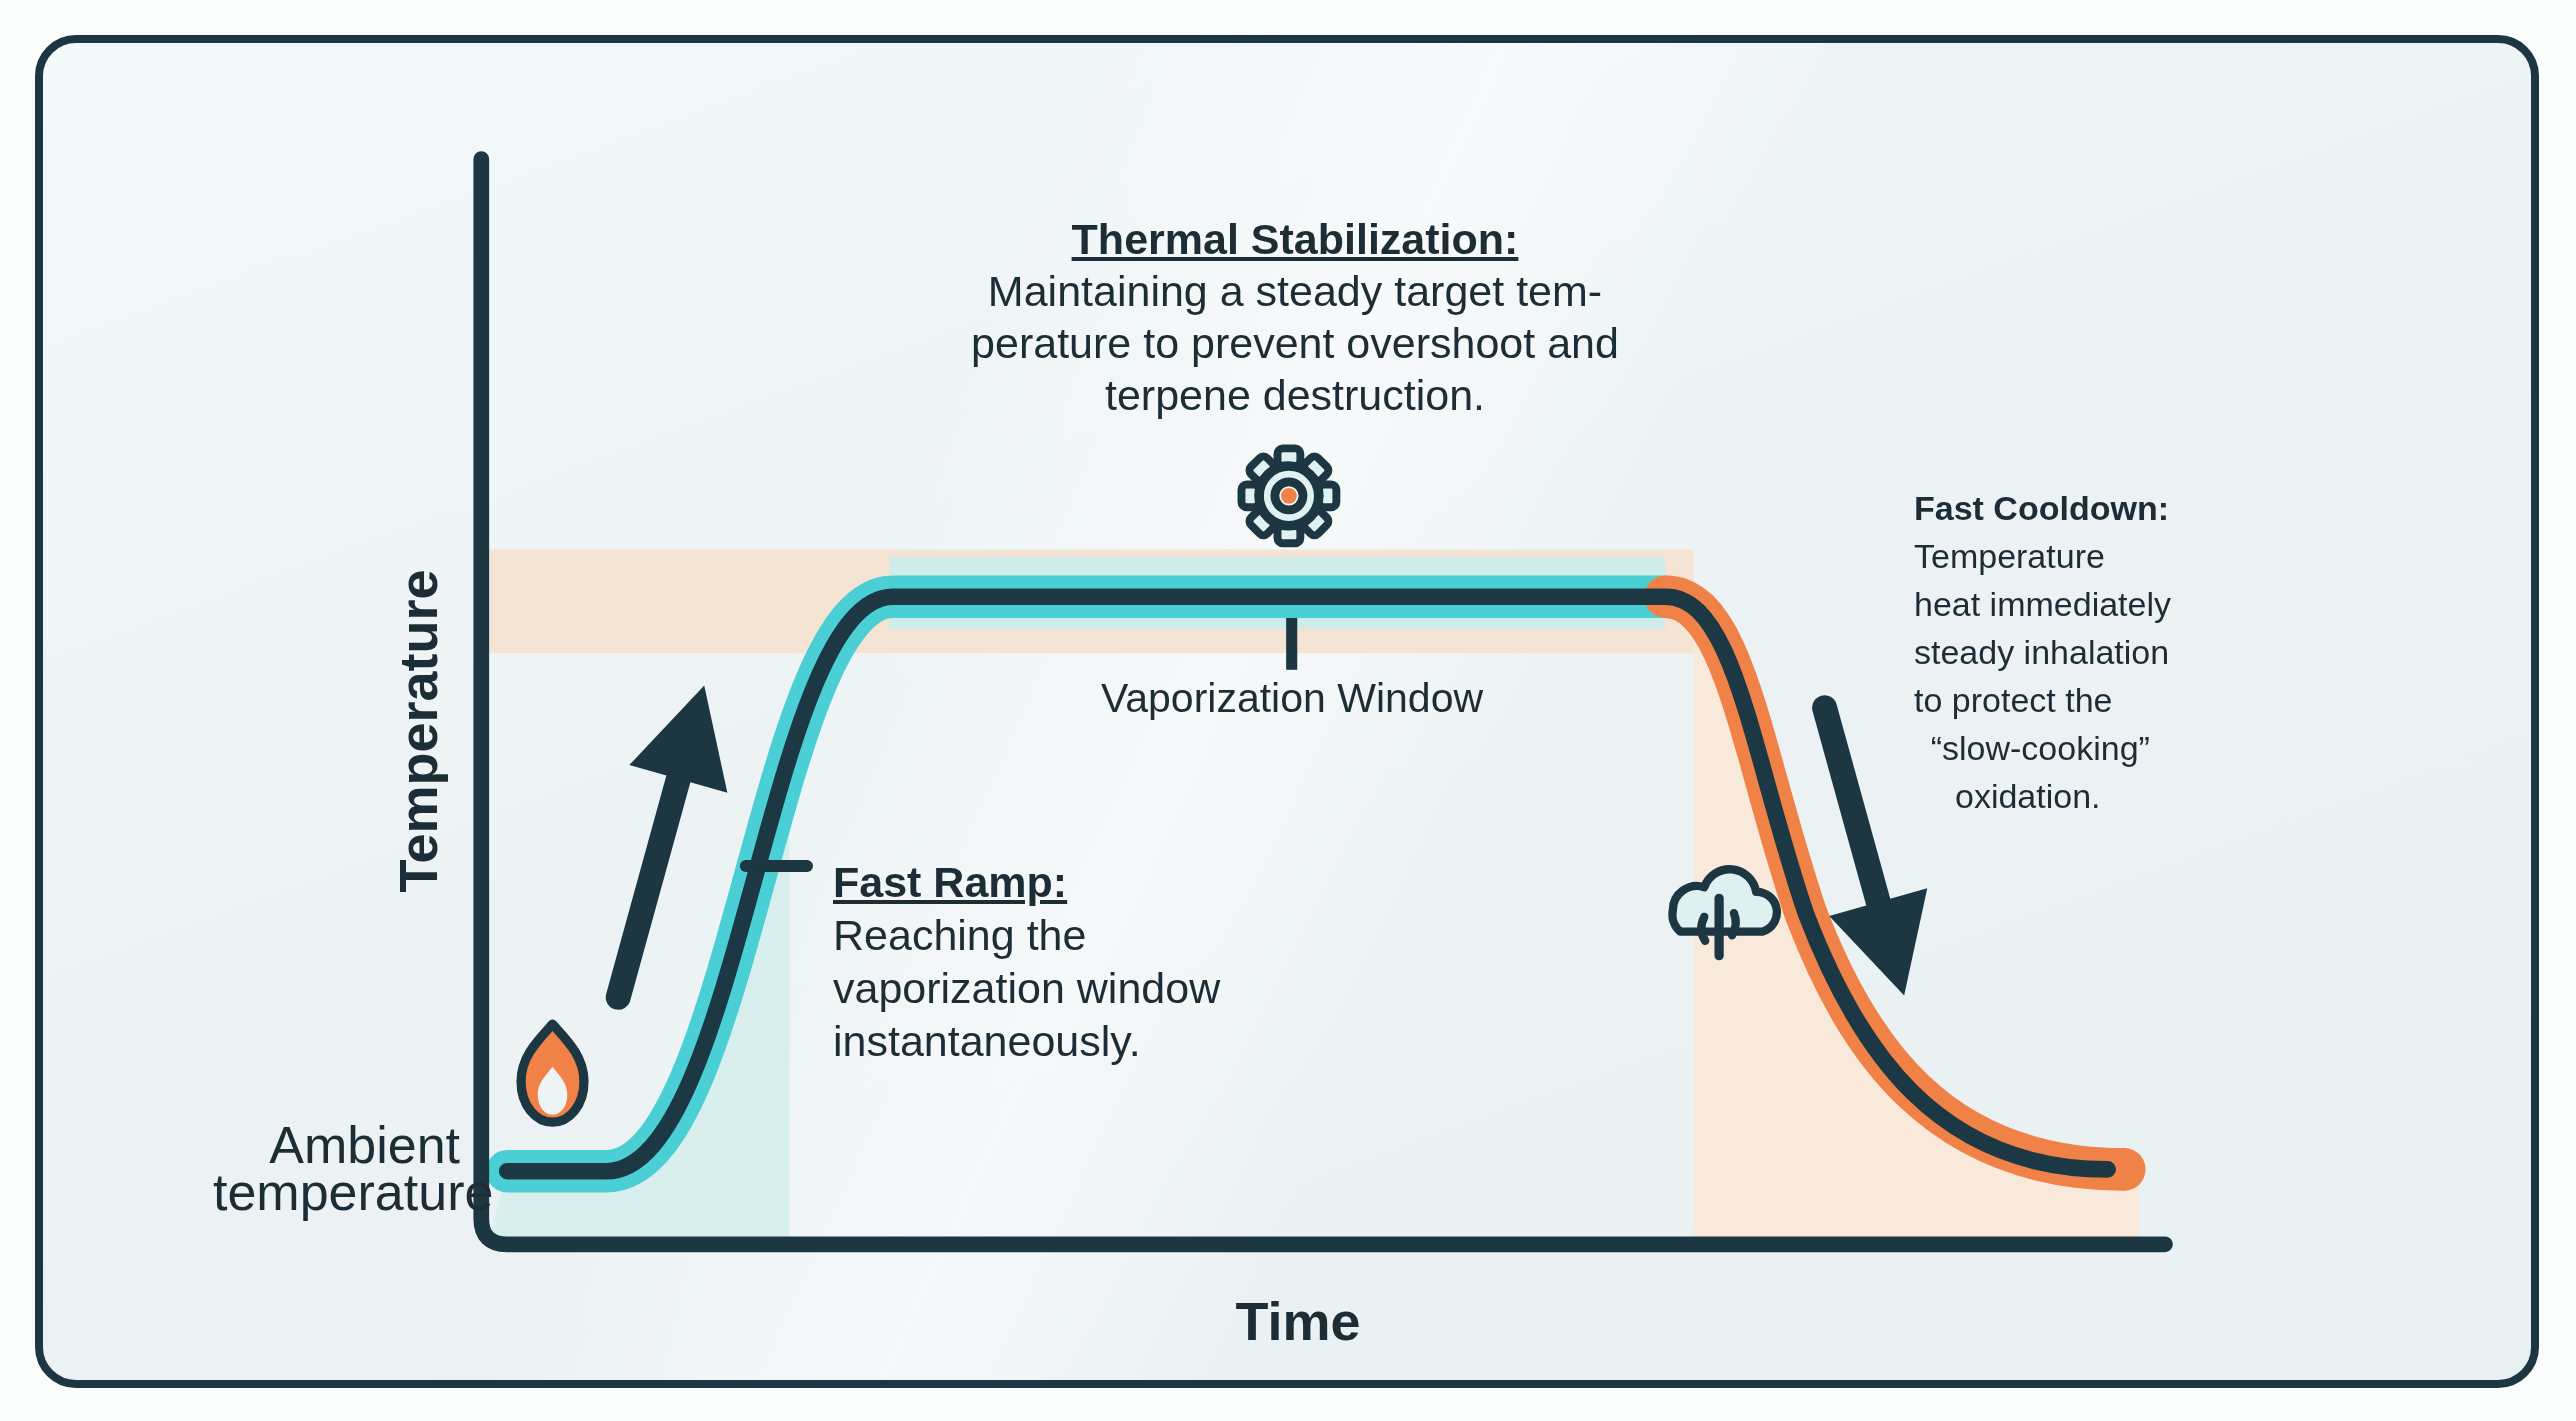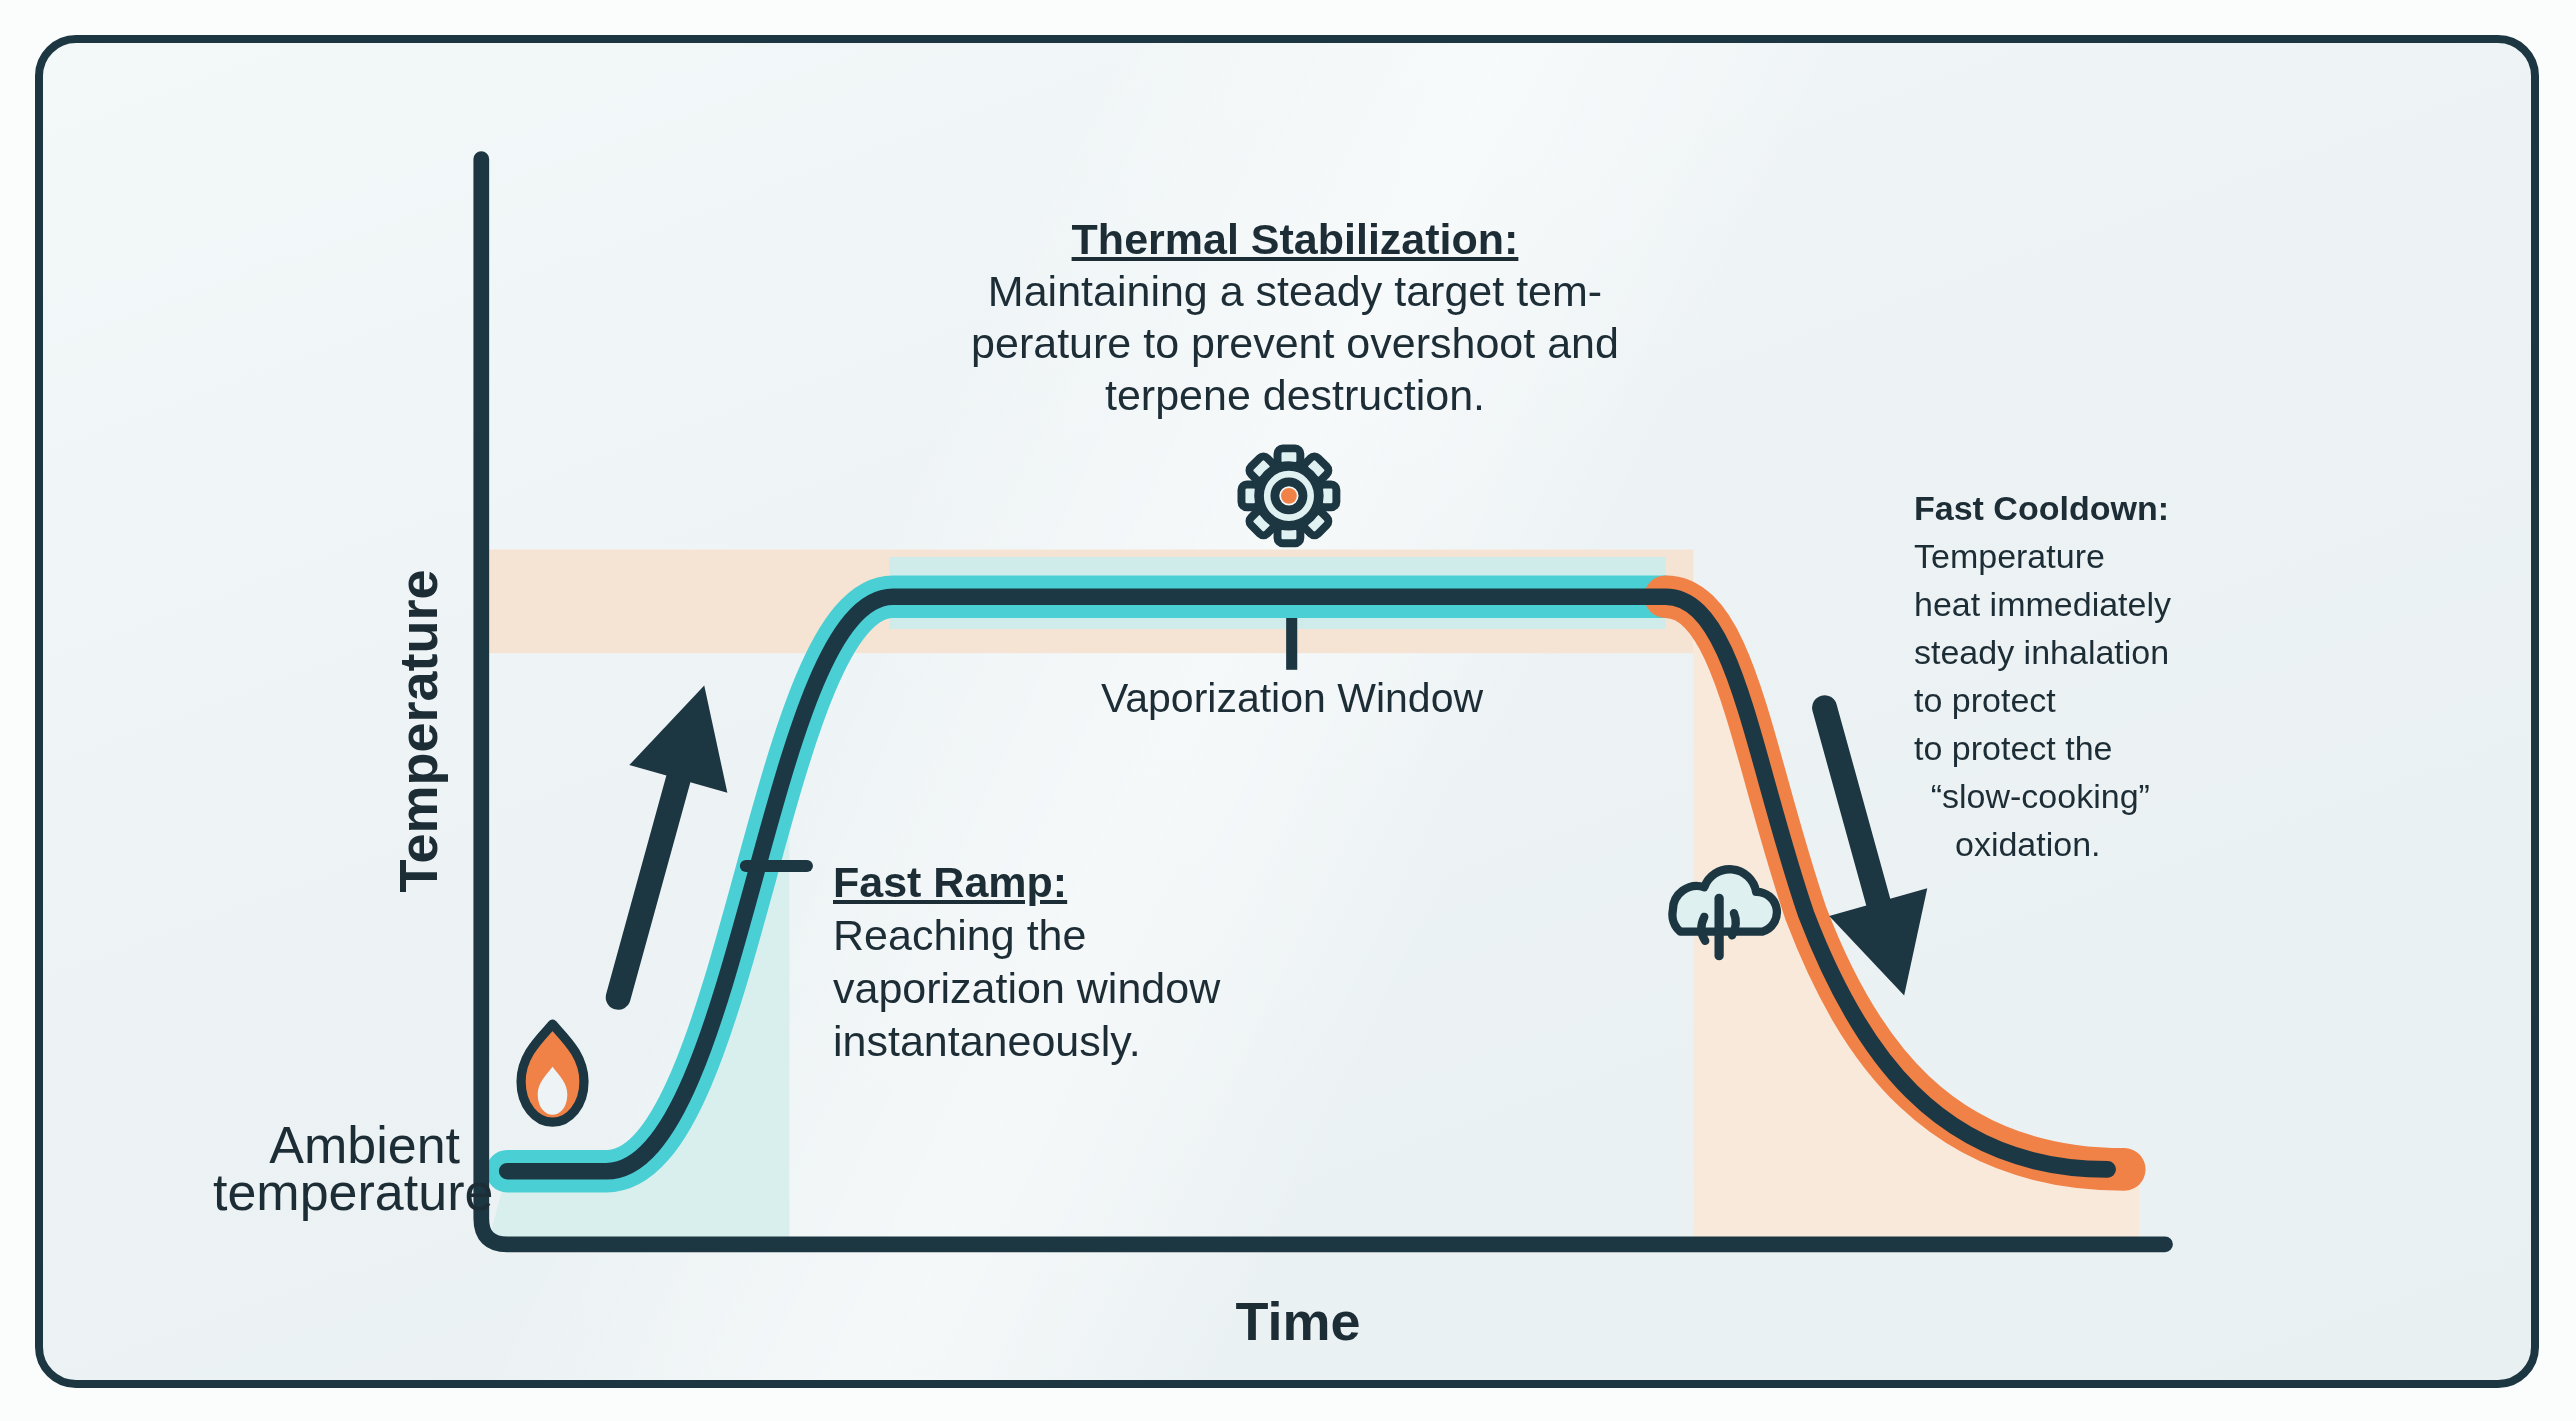--- a/index.html
+++ b/index.html
@@ -188,21 +188,20 @@
     <div>Reaching the</div>
     <div>vaporization window</div>
     <div>instantaneously.</div>
   </div>
 
   <div class="txt" id="fast-cooldown-block">
     <div class="title" style="font-weight:bold">Fast Cooldown:</div>
     <div>Temperature</div>
     <div>heat immediately</div>
     <div>steady inhalation</div>
-    <div>to protect</div>
     <div>to protect the</div>
     <div class="indent-1">“slow-cooking”</div>
     <div class="indent-2">oxidation.</div>
   </div>
 
   <div class="txt" id="vaporization-window-label">Vaporization Window</div>
 
   <div class="txt" id="ambient-label">
     <div>Ambient</div>
     <div>temperature</div>

